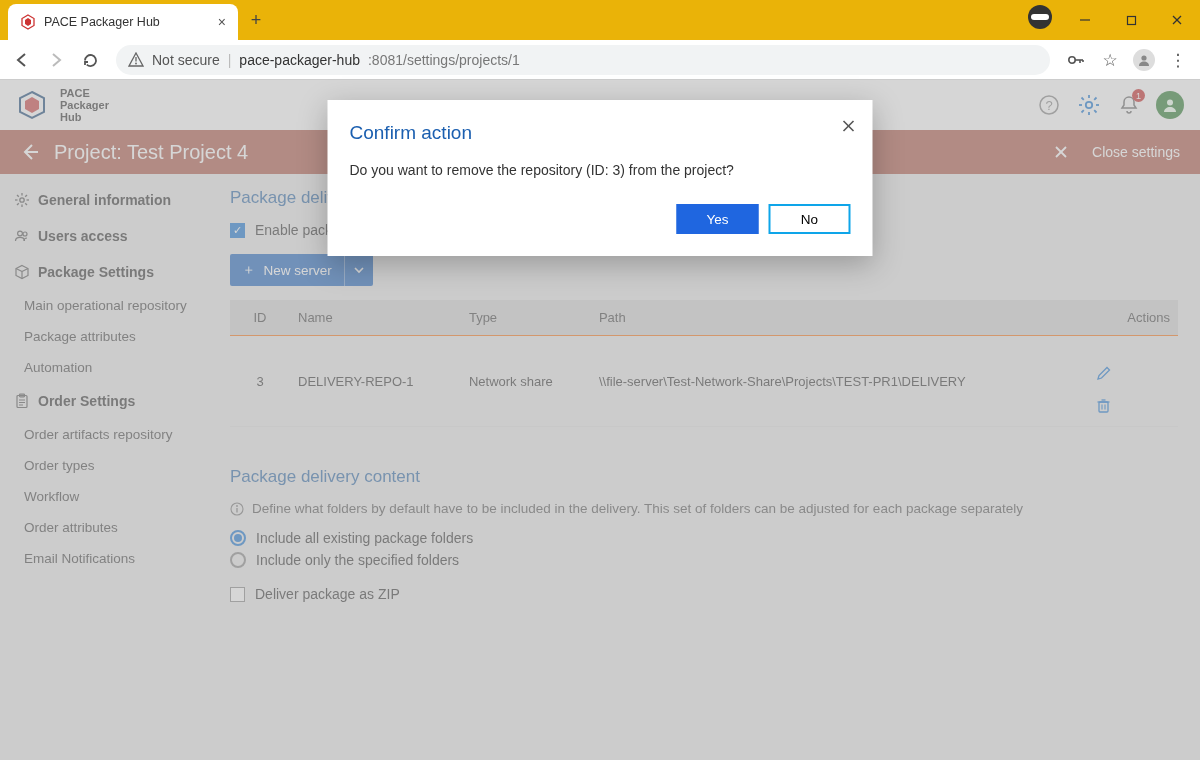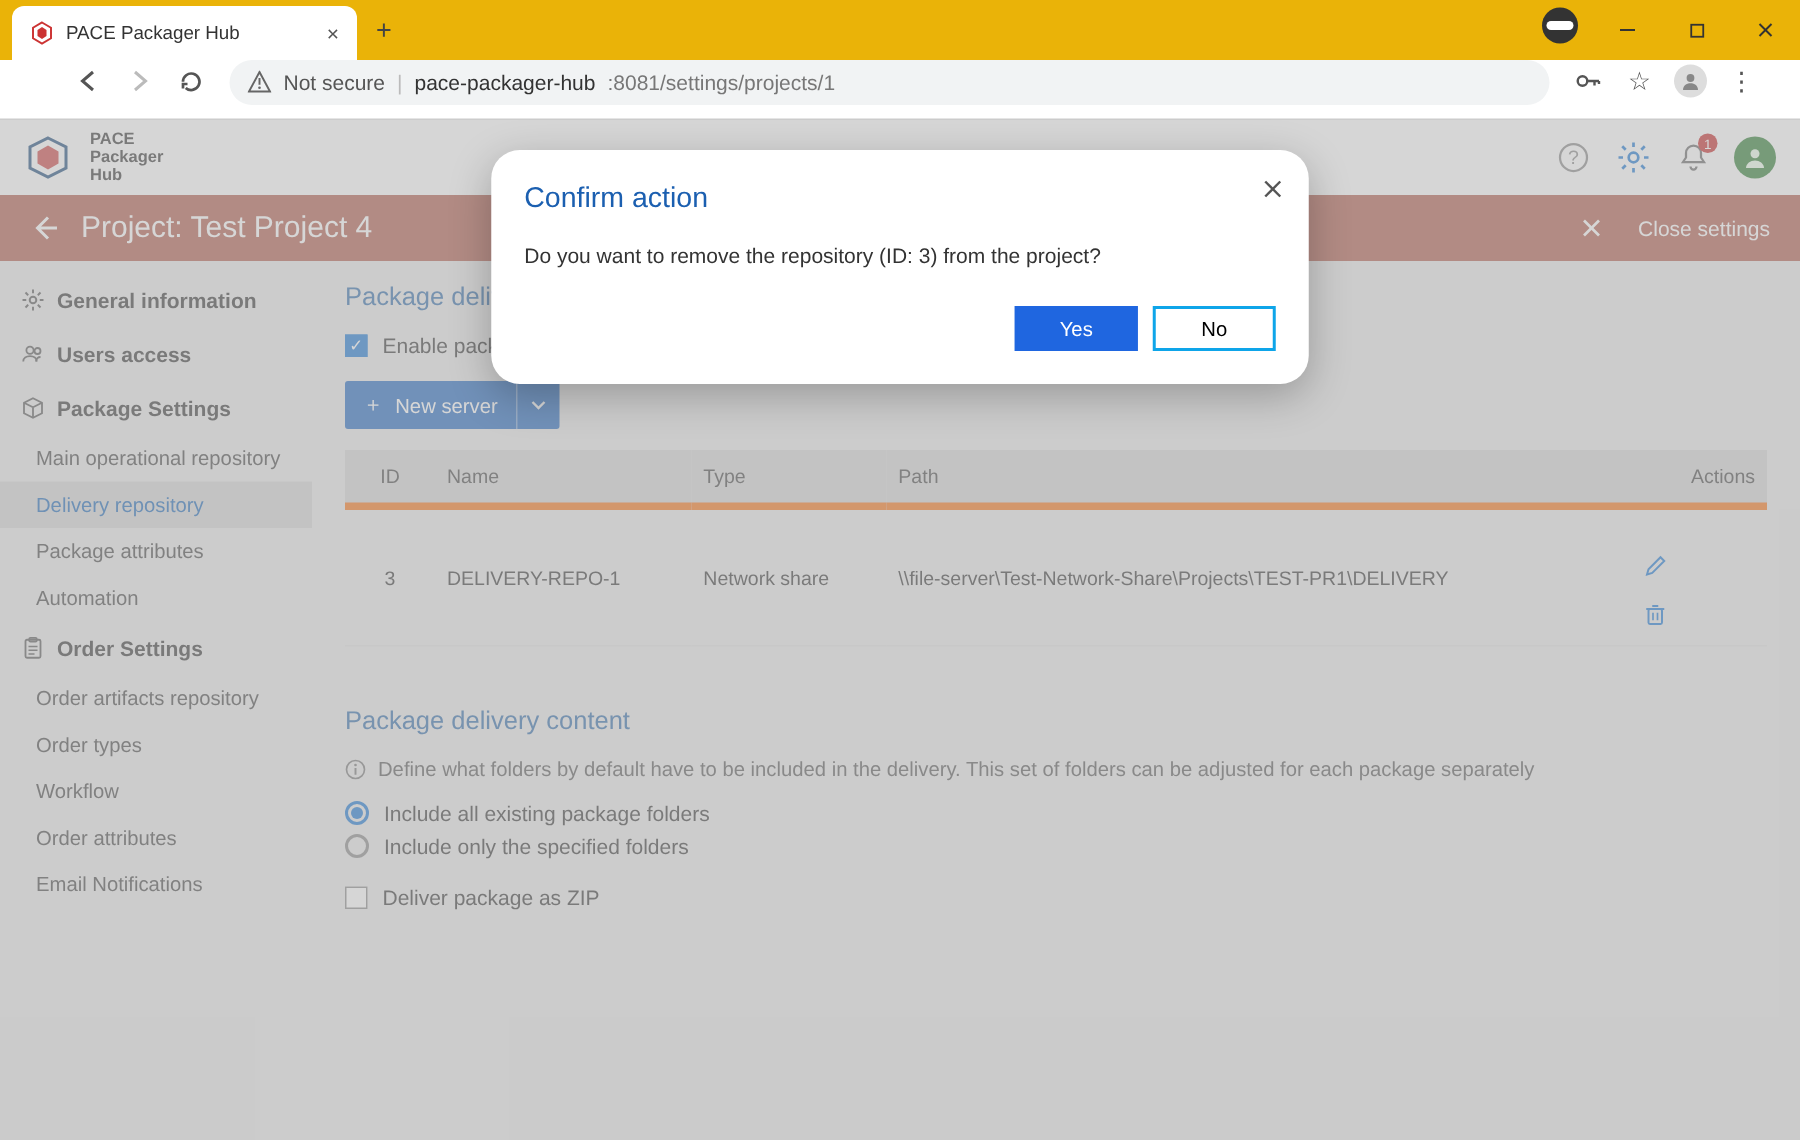--- a/index.html
+++ b/index.html
@@ -10,21 +10,21 @@
   .chrome-top { display: flex; align-items: center; height: 40px; background: #eab308; }
   .tab { display: flex; align-items: center; height: 36px; margin-top: 4px; margin-left: 8px; background: #fff; border-radius: 8px 8px 0 0; padding: 0 12px; min-width: 230px; gap: 8px; font-size: 12.5px; color: #333; }
   .tab .favicon { width: 16px; height: 16px; display:flex; align-items:center; justify-content:center; }
   .tab .close { margin-left: auto; font-size: 14px; color:#555; cursor:pointer; }
   .newtab { width: 28px; height: 28px; display:flex; align-items:center; justify-content:center; font-size:18px; color:#444; margin-left:4px; cursor:pointer; }
   .win-controls { margin-left:auto; display:flex; gap:0; }
   .win-btn { width:46px; height:30px; display:flex; align-items:center; justify-content:center; font-size:14px; color:#333; cursor:pointer; }
   .incognito { width:24px; height:24px; border-radius:50%; background:#333; margin-right:10px; display:flex; align-items:center; justify-content:center;}
   .incognito::after { content:""; width:10px; height:6px; background:#fff; border-radius:3px; box-shadow: -4px 0 0 #fff, 4px 0 0 #fff; }
 
-  .chrome-bottom { display:flex; height:40px; padding:0 25px; gap:6px;margin-left:20px; }
+  .chrome-bottom { display:flex; align-items:center; height:40px; padding:0 8px; gap:6px; }
   .nav-btn { width:28px; height:28px; display:flex; align-items:center; justify-content:center; color:#555; font-size:16px; border-radius:50%; cursor:pointer; }
   .nav-btn.disabled { color:#bbb; }
   .url-bar { flex:1; display:flex; align-items:center; height:30px; background:#f1f3f4; border-radius:15px; padding:0 12px; font-size:14px; color:#555; gap:8px; margin: 0 6px;}
   .url-host { color:#333; }
   .url-path { color:#777; }
   .chrome-icon { width:28px; height:28px; display:flex; align-items:center; justify-content:center; color:#555; font-size:17px; cursor:pointer; }
   .avatar-circle { width:22px; height:22px; border-radius:50%; background:#ddd; display:flex; align-items:center; justify-content:center; }
 
   
   .app { position:relative; height: calc(760px - 80px); background:#e8e8e8; }
@@ -51,33 +51,33 @@
   .main { flex:1; padding:14px 22px; background:#e8e8e8; font-size:14px; color:#333; overflow:auto; }
   .section-title { color:#2f6aa8; font-size:17px; margin-bottom:14px; }
   .chk-row { display:flex; align-items:center; gap:10px; margin: 6px 0 16px 0; }
   .chk { width:15px; height:15px; border:1px solid #1976d2; background:#1976d2; display:flex; align-items:center; justify-content:center; color:#fff; font-size:11px; }
   .chk.empty { background:#fff; border-color:#888; }
   .btn-new { display:inline-flex; align-items:center; background:#1f66be; color:#fff; height:32px; border-radius:2px; font-size:13.5px; cursor:pointer; }
   .btn-new .main-part { display:flex; align-items:center; gap:8px; padding:0 12px; border-right:1px solid rgba(255,255,255,0.4); height:100%; }
   .btn-new .drop-part { width:28px; display:flex; align-items:center; justify-content:center; height:100%; }
 
   table { width:100%; border-collapse:collapse; margin-top:14px; font-size:13px; }
-  th { text-align:left; padding:10px 8px; background:#d4d4d4; color:#444; font-weight:400; border-bottom:5px solid #f97316; }
+  th { text-align:left; padding:10px 8px; background:#d4d4d4; color:#444; font-weight:400; border-bottom:1px solid #f97316; }
   td { padding:12px 8px; color:#333; border-bottom:1px solid #e0e0e0; }
   .actions-col { text-align:right; white-space:nowrap; width:90px; }
   .row-icon { color:#1976d2; font-size:15px; margin-left:10px; cursor:pointer; }
 
   .info-row { display:flex; align-items:center; gap:8px; color:#555; font-size:13.5px; margin-bottom:14px; }
   .radio { width:16px; height:16px; border:2px solid #888; border-radius:50%; display:inline-flex; align-items:center; justify-content:center; }
   .radio.checked { border-color:#1976d2; }
   .radio.checked::after { content:""; width:8px; height:8px; background:#1976d2; border-radius:50%; }
   .radio-row { display:flex; align-items:center; gap:10px; margin:6px 0; }
 
   
-  .modal { position:absolute; top:20px; left:50%; transform:translateX(-50%); width:545px; background:#fff; z-index:20; box-shadow:0 8px 28px rgba(0,0,0,0.25); padding:22px;border-radius:19px; }
+  .modal { position:absolute; top:20px; left:50%; transform:translateX(-50%); width:545px; background:#fff; z-index:20; box-shadow:0 8px 28px rgba(0,0,0,0.25); padding:22px; }
   .modal-title { color:#1b5fb0; font-size:19px; margin-bottom:18px; }
   .modal-close { position:absolute; top:18px; right:16px; font-size:18px; color:#555; cursor:pointer; }
   .modal-body { font-size:14px; color:#333; margin-bottom:26px; }
   .modal-actions { display:flex; justify-content:flex-end; gap:10px; }
   .modal-actions button { width:82px; height:30px; font-size:13.5px; border:2px solid #0ea5e9; background:#fff; cursor:pointer; }
   .modal-actions button.primary { background:#1f66e0; color:#fff; border-color:#1f66e0; }
 
   svg { display:block; }
 </style>
 </head>
@@ -275,21 +275,20 @@
             <svg width="16" height="16" viewBox="0 0 16 16">
               <polygon points="8,1.5 14,4.5 14,11.5 8,14.5 2,11.5 2,4.5" fill="none" stroke="#555" stroke-width="1.2"></polygon>
               <line x1="2" y1="4.5" x2="8" y2="7.5" stroke="#555" stroke-width="1.2"></line>
               <line x1="14" y1="4.5" x2="8" y2="7.5" stroke="#555" stroke-width="1.2"></line>
               <line x1="8" y1="7.5" x2="8" y2="14.5" stroke="#555" stroke-width="1.2"></line>
             </svg>
           </span>
         <span>Package Settings</span>
       </div>
       <div class="sb-item">Main operational repository</div>
-      <div class="sb-item selected">Delivery repository</div>
       <div class="sb-item">Package attributes</div>
       <div class="sb-item">Automation</div>
 
       <div class="sb-head">
         <span>
             <svg width="16" height="16" viewBox="0 0 16 16">
               <rect x="3" y="2.5" width="10" height="12" rx="1" fill="none" stroke="#555" stroke-width="1.2"></rect>
               <rect x="5.5" y="1.2" width="5" height="2.6" rx="0.8" fill="none" stroke="#555" stroke-width="1.2"></rect>
               <line x1="5" y1="7" x2="11" y2="7" stroke="#555" stroke-width="1"></line>
               <line x1="5" y1="9.5" x2="11" y2="9.5" stroke="#555" stroke-width="1"></line>

